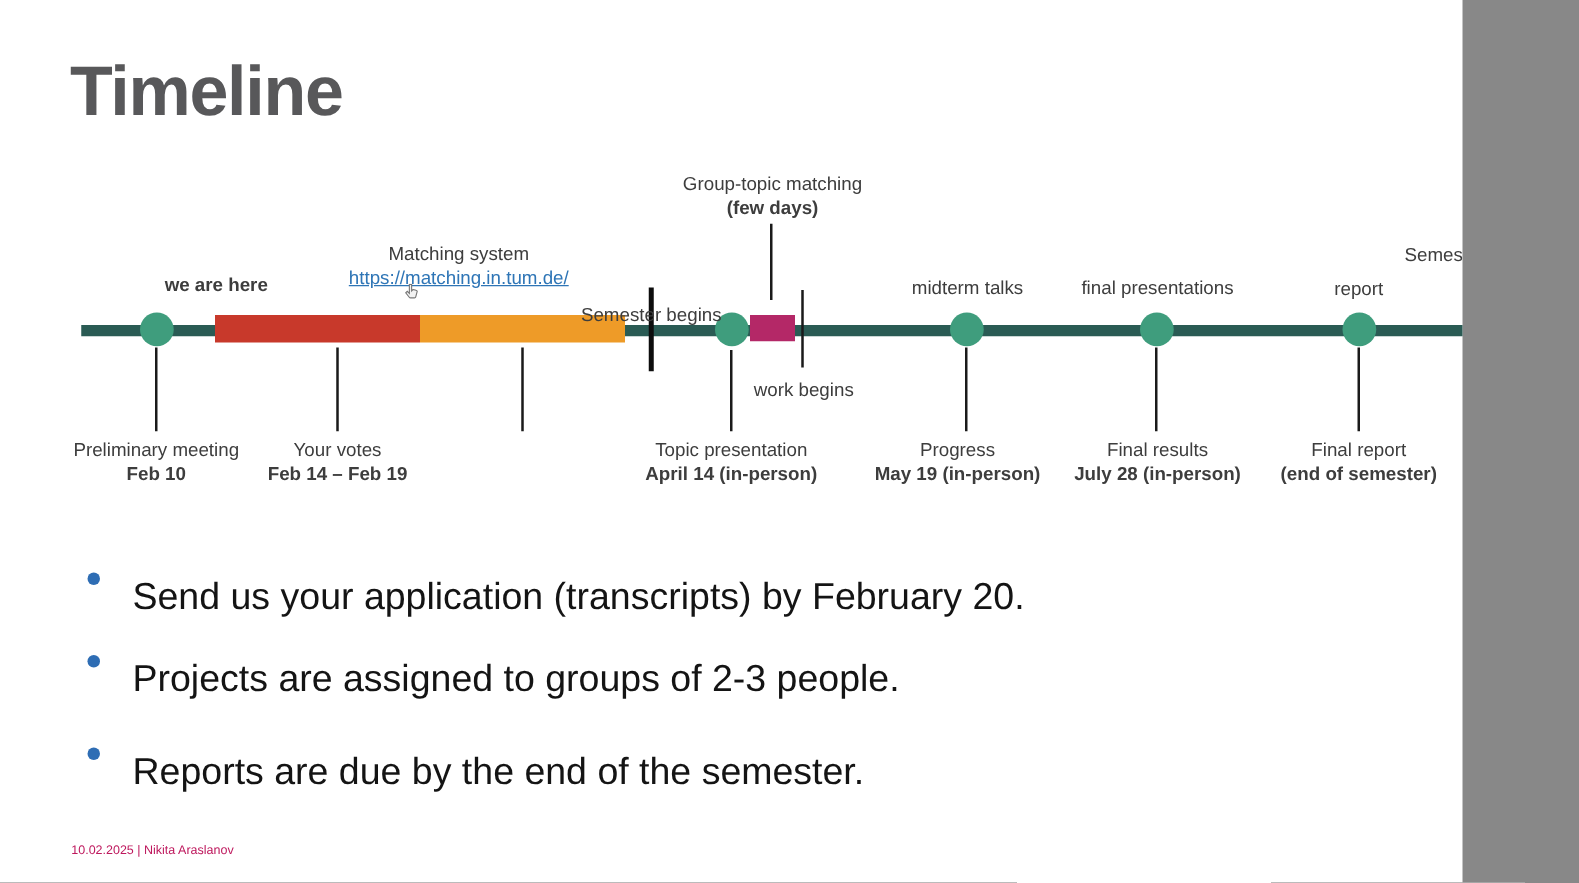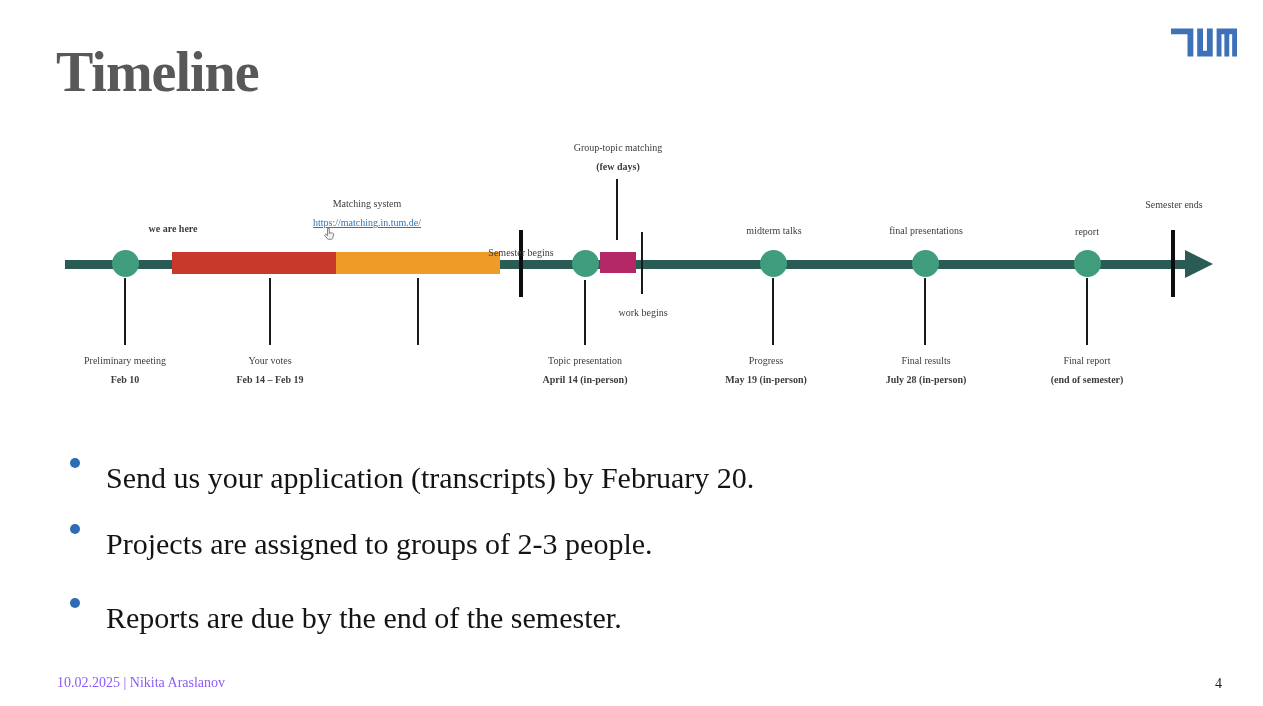--- a/index.html
+++ b/index.html
@@ -1,21 +1,21 @@
 <!DOCTYPE html>
 <html><head>
 <meta charset="utf-8">
 <style>
   html,body{margin:0;padding:0;background:#888;}
   .slide{
     position:relative;
-    width:1263px;height:706px;
+    width:1170px;height:706px;
     background:#ffffff;
     overflow:hidden;
-    font-family:Liberation Serif, serif;
+    font-family:Liberation Sans, sans-serif;
   }
   
   .title{
     position:absolute;left:56px;top:40px;
     font-size:56px;font-weight:bold;color:#58585a;letter-spacing:-1px;
   }
   
   .logo{position:absolute;left:1171px;top:28px;width:66px;height:29px;}
   
   .tl-line{position:absolute;left:65px;top:260px;width:1121px;height:9px;background:#2a5b54;}
@@ -23,30 +23,30 @@
     border-top:14px solid transparent;border-bottom:14px solid transparent;border-left:28px solid #2a5b54;}
   .bar{position:absolute;top:252px;height:22px;}
   .bar-red{left:172px;width:164px;background:#c8392b;}
   .bar-orange{left:336px;width:164px;background:#ee9b28;}
   .bar-pink{left:600px;top:252px;width:36px;height:21px;background:#b42867;}
   .node{position:absolute;top:250px;width:27px;height:27px;border-radius:50%;background:#3f9d7d;}
   .tick{position:absolute;top:230px;width:4px;height:67px;background:#0d0d0d;}
   .vline{position:absolute;width:2px;background:#1a1a1a;}
   
   .lbl{position:absolute;transform:translateX(-50%);white-space:nowrap;
-       font-size:10px;color:#3d3d3d;text-align:center;line-height:19px;}
+       font-size:15px;color:#3d3d3d;text-align:center;line-height:19px;}
   .b{font-weight:bold;}
   .link{color:#2e75b6;text-decoration:underline;}
   .cursor{position:absolute;left:324px;top:227px;}
   
   .bullet-row{position:absolute;left:70px;display:flex;align-items:flex-start;}
   .dot{width:10px;height:10px;border-radius:50%;background:#2e6db4;margin-right:26px;flex:none;}
   .bullet-text{font-size:30px;color:#141414;line-height:40px;}
   
-  .footer{position:absolute;left:57px;top:675px;font-size:14px;color:#8b5cf6;}
+  .footer{position:absolute;left:57px;top:675px;font-size:10px;color:#be185d;}
   .pagenum{position:absolute;left:1215px;top:676px;font-size:14px;color:#1a1a1a;}
 </style>
 </head>
 <body>
 
 <div class="slide">
 
   <div class="title">Timeline</div>
 
   <svg class="logo" viewBox="0 0 68 29" xmlns="http://www.w3.org/2000/svg">

